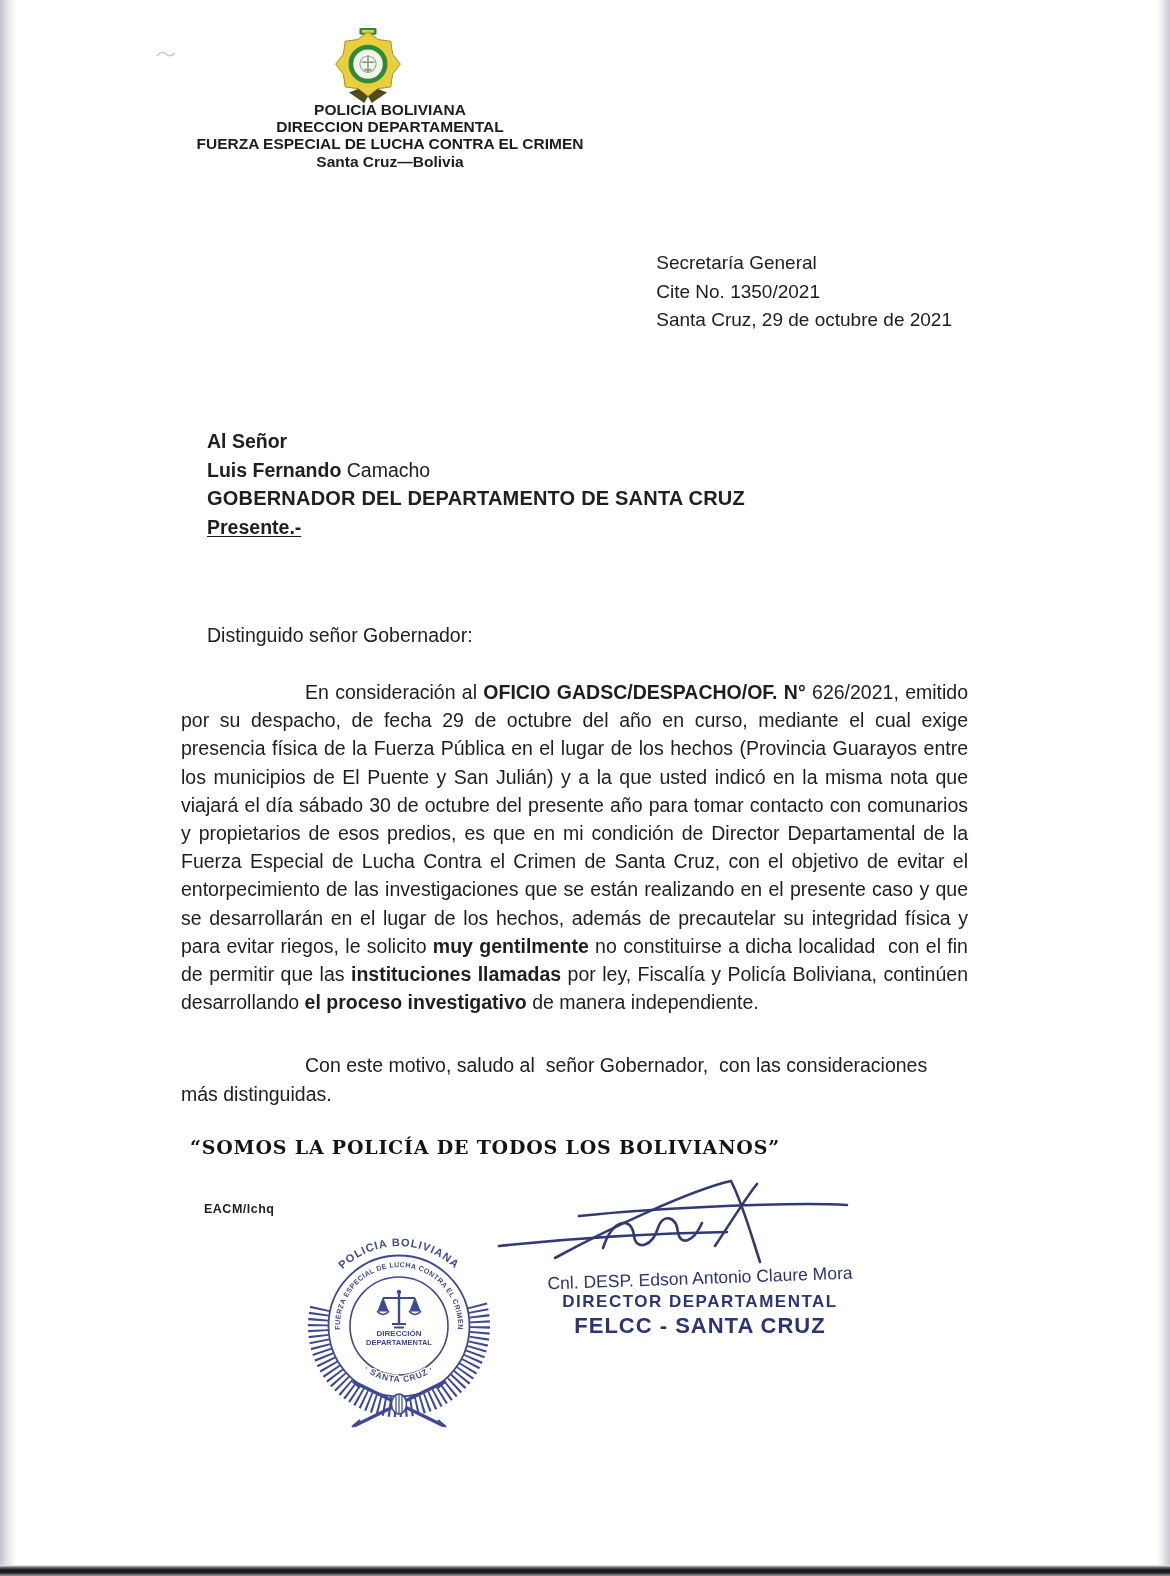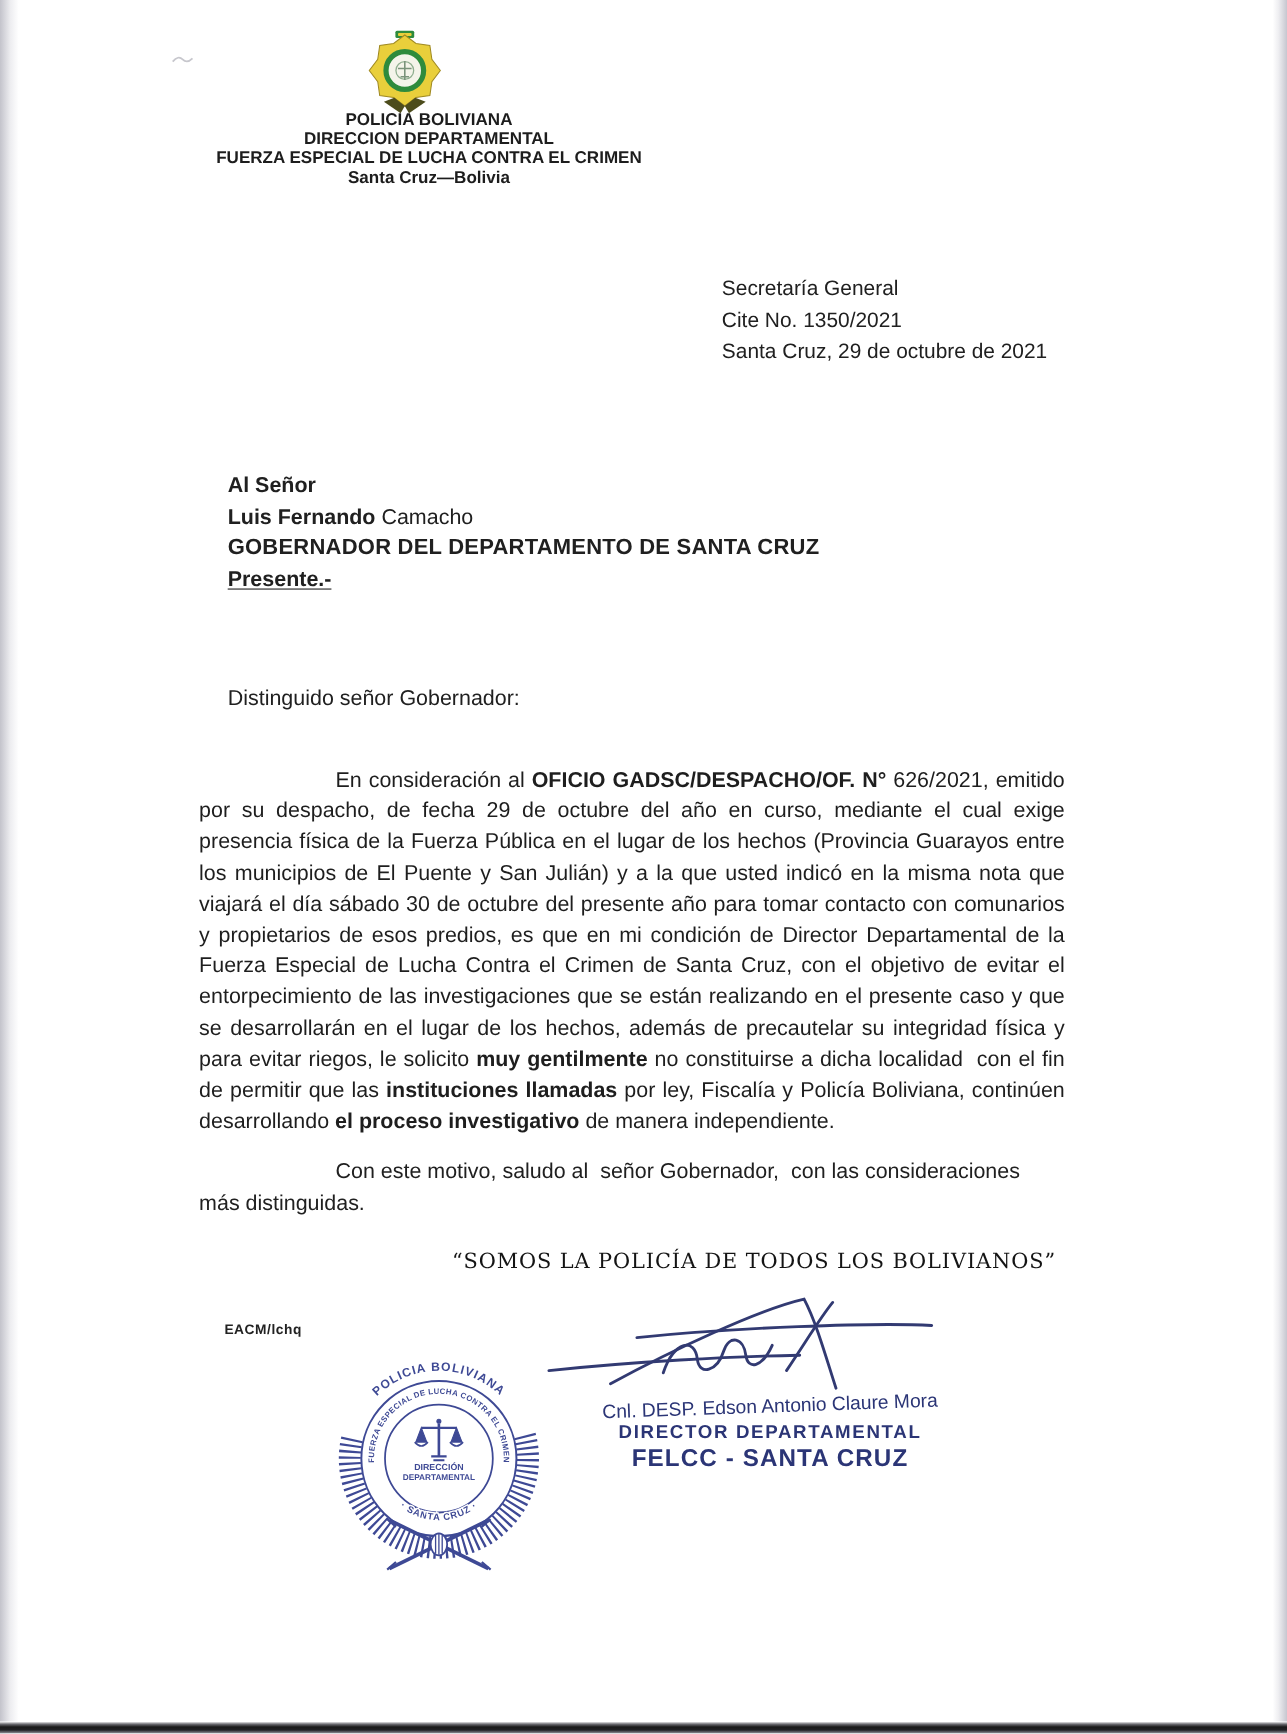--- a/index.html
+++ b/index.html
@@ -21,25 +21,25 @@
   
   .addressee{left:207px;top:379px;font-size:19.5px;line-height:28.5px;}
   .addressee .b1{font-weight:bold;margin-top:48px;}
   .addressee .gob{font-weight:bold;font-size:20px;letter-spacing:.2px;}
   .addressee .pres{font-weight:bold;text-decoration:underline;text-underline-offset:2px;}
   
   .ref{left:440px;top:522px;width:560px;text-align:center;font-weight:bold;font-size:19px;line-height:29px;color:#1b1b1b;}
   .ref .u{text-decoration:underline;text-underline-offset:3px;}
   
   .greeting{left:207px;top:624px;font-size:19.5px;}
-  .bodytext{left:181px;top:695px;width:787px;font-size:19.5px;line-height:28.2px;text-align:justify;text-indent:124px;color:#1e1e1e;}
+  .bodytext{left:181px;top:678px;width:787px;font-size:19.5px;line-height:28.2px;text-align:justify;text-indent:124px;color:#1e1e1e;}
   .bodytext .b,.b{font-weight:bold;}
   .closing{left:181px;top:1051px;width:787px;font-size:19.5px;line-height:28.5px;text-indent:124px;}
   
-  .slogan{left:190px;top:1136px;width:770px;text-align:right;font-family:"DejaVu Serif",serif;font-weight:normal;font-size:19px;letter-spacing:.8px;color:#141414;}
+  .slogan{left:190px;top:1136px;width:770px;text-align:left;font-family:"DejaVu Serif",serif;font-weight:bold;font-size:19px;letter-spacing:.8px;color:#141414;}
   .initials{left:204px;top:1202px;font-size:12.5px;font-weight:bold;letter-spacing:.5px;color:#222;}
   
   .sig-svg{left:495px;top:1176px;}
   .signer{left:520px;top:1266px;width:360px;text-align:center;color:#2b3576;line-height:24px;}
   .signer .name{font-size:17.5px;transform:rotate(-2deg);display:block;}
   .signer .title{font-weight:bold;font-size:17px;letter-spacing:1.5px;}
   .signer .unit{font-weight:bold;font-size:22px;letter-spacing:1px;}
   .stamp-svg{left:294px;top:1230px;}
   .stamp-svg text{font-family:"Liberation Sans",sans-serif;font-weight:bold;fill:#2e3a8c;paint-order:stroke;stroke:#ffffff;stroke-width:2.6px;}
   .artifact{left:155px;top:47px;}

